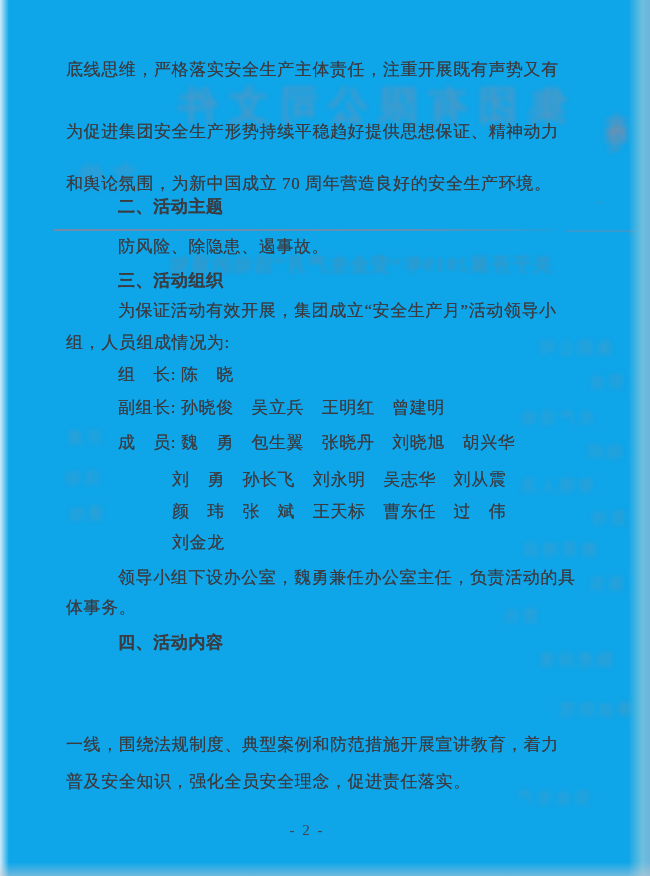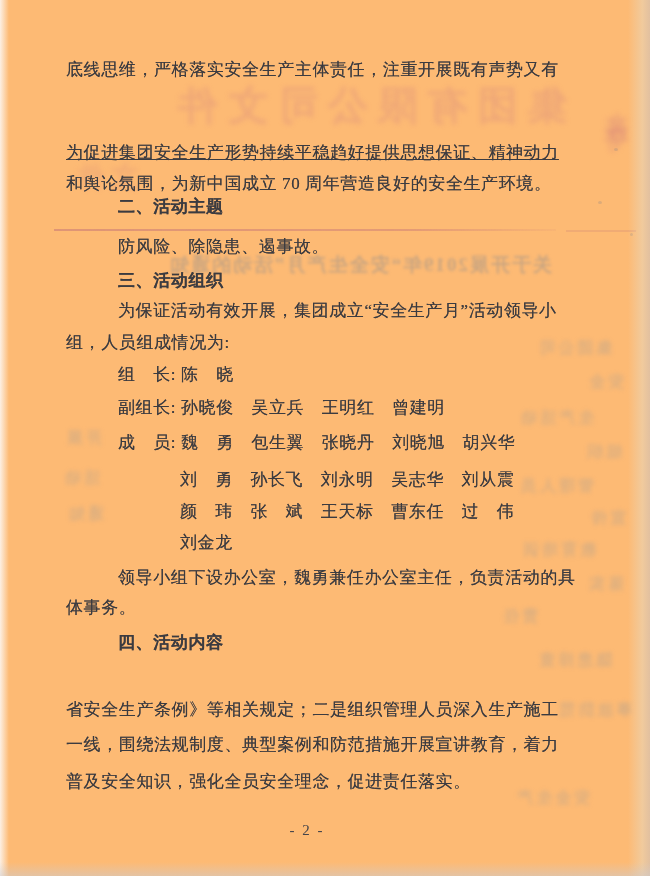--- a/index.html
+++ b/index.html
@@ -1,34 +1,34 @@
 <!DOCTYPE html>
 <html><head>
 <meta charset="utf-8">
 <style>
   html,body{margin:0;padding:0;background:#e9eaec;}
   .page{
     position:relative;
     width:650px;height:876px;
-    background:#fdba74;
+    background:#0ea5e9;
     overflow:hidden;
     font-family:"Liberation Serif","DejaVu Serif",serif;
   }
   
   .line{
     position:absolute;
     font-size:17px;
     letter-spacing:0.6px;
     color:#3b3b40;
     white-space:pre;
     text-shadow:0 0 0.6px rgba(59,59,64,0.75);
   }
   .l-body  {left:66px;}
   .l-indent{left:118px;}
-  .l-name  {left:180px;}
+  .l-name  {left:172px;}
   .bold{font-weight:bold;}
   .pagenum{
     position:absolute;top:822px;left:252px;width:110px;
     text-align:center;font-size:15px;letter-spacing:2px;color:#44444a;
   }
   
   .bleed{
     position:absolute;
     transform:scaleX(-1);
     white-space:pre;
@@ -119,42 +119,41 @@
   <div class="bleed bleed-frag" style="top:574px;left:586px;">落实</div>
   <div class="bleed bleed-frag" style="top:606px;left:500px;">责任</div>
   <div class="bleed bleed-frag" style="top:650px;left:536px;">隐患排查</div>
   <div class="bleed bleed-frag" style="top:700px;left:556px;">事故防范</div>
   <div class="bleed bleed-frag" style="top:788px;left:514px;">安全生产</div>
   <div class="bleed bleed-frag" style="top:428px;left:64px;">开展</div>
   <div class="bleed bleed-frag" style="top:468px;left:62px;">活动</div>
   <div class="bleed bleed-frag" style="top:504px;left:66px;">通知</div>
 
   <div class="line l-body" style="top:58px;">底线思维，严格落实安全生产主体责任，注重开展既有声势又有</div>
-  <div class="line l-body" style="top:141px;text-decoration:underline;">为促进集团安全生产形势持续平稳趋好提供思想保证、精神动力</div>
+  <div class="line l-body" style="top:120px;">为促进集团安全生产形势持续平稳趋好提供思想保证、精神动力</div>
   <div class="line l-body" style="top:172px;">和舆论氛围，为新中国成立 70 周年营造良好的安全生产环境。</div>
 
   <div class="line l-indent bold" style="top:195px;">二、活动主题</div>
   <div class="line l-indent" style="top:235px;">防风险、除隐患、遏事故。</div>
 
   <div class="line l-indent bold" style="top:269px;">三、活动组织</div>
   <div class="line l-indent" style="top:299px;">为保证活动有效开展，集团成立“安全生产月”活动领导小</div>
   <div class="line l-body" style="top:331px;">组，人员组成情况为:</div>
 
   <div class="line l-indent" style="top:363px;">组　长: 陈　晓</div>
   <div class="line l-indent" style="top:396px;">副组长: 孙晓俊　吴立兵　王明红　曾建明</div>
   <div class="line l-indent" style="top:431px;">成　员: 魏　勇　包生翼　张晓丹　刘晓旭　胡兴华</div>
   <div class="line l-name" style="top:468px;">刘　勇　孙长飞　刘永明　吴志华　刘从震</div>
   <div class="line l-name" style="top:500px;">颜　玮　张　斌　王天标　曹东任　过　伟</div>
   <div class="line l-name" style="top:531px;">刘金龙</div>
 
   <div class="line l-indent" style="top:566px;">领导小组下设办公室，魏勇兼任办公室主任，负责活动的具</div>
   <div class="line l-body" style="top:596px;">体事务。</div>
 
   <div class="line l-indent bold" style="top:631px;">四、活动内容</div>
-  <div class="line l-body" style="top:698px;">省安全生产条例》等相关规定；二是组织管理人员深入生产施工</div>
   <div class="line l-body" style="top:733px;">一线，围绕法规制度、典型案例和防范措施开展宣讲教育，着力</div>
   <div class="line l-body" style="top:770px;">普及安全知识，强化全员安全理念，促进责任落实。</div>
 
   <div class="pagenum">- 2 -</div>
 
   <div class="speck" style="top:148px;left:614px;"></div>
   <div class="speck" style="top:201px;left:598px;"></div>
   <div class="speck" style="top:233px;left:630px;width:3px;"></div>
   <div class="edge-left"></div>
   <div class="edge-right"></div>

